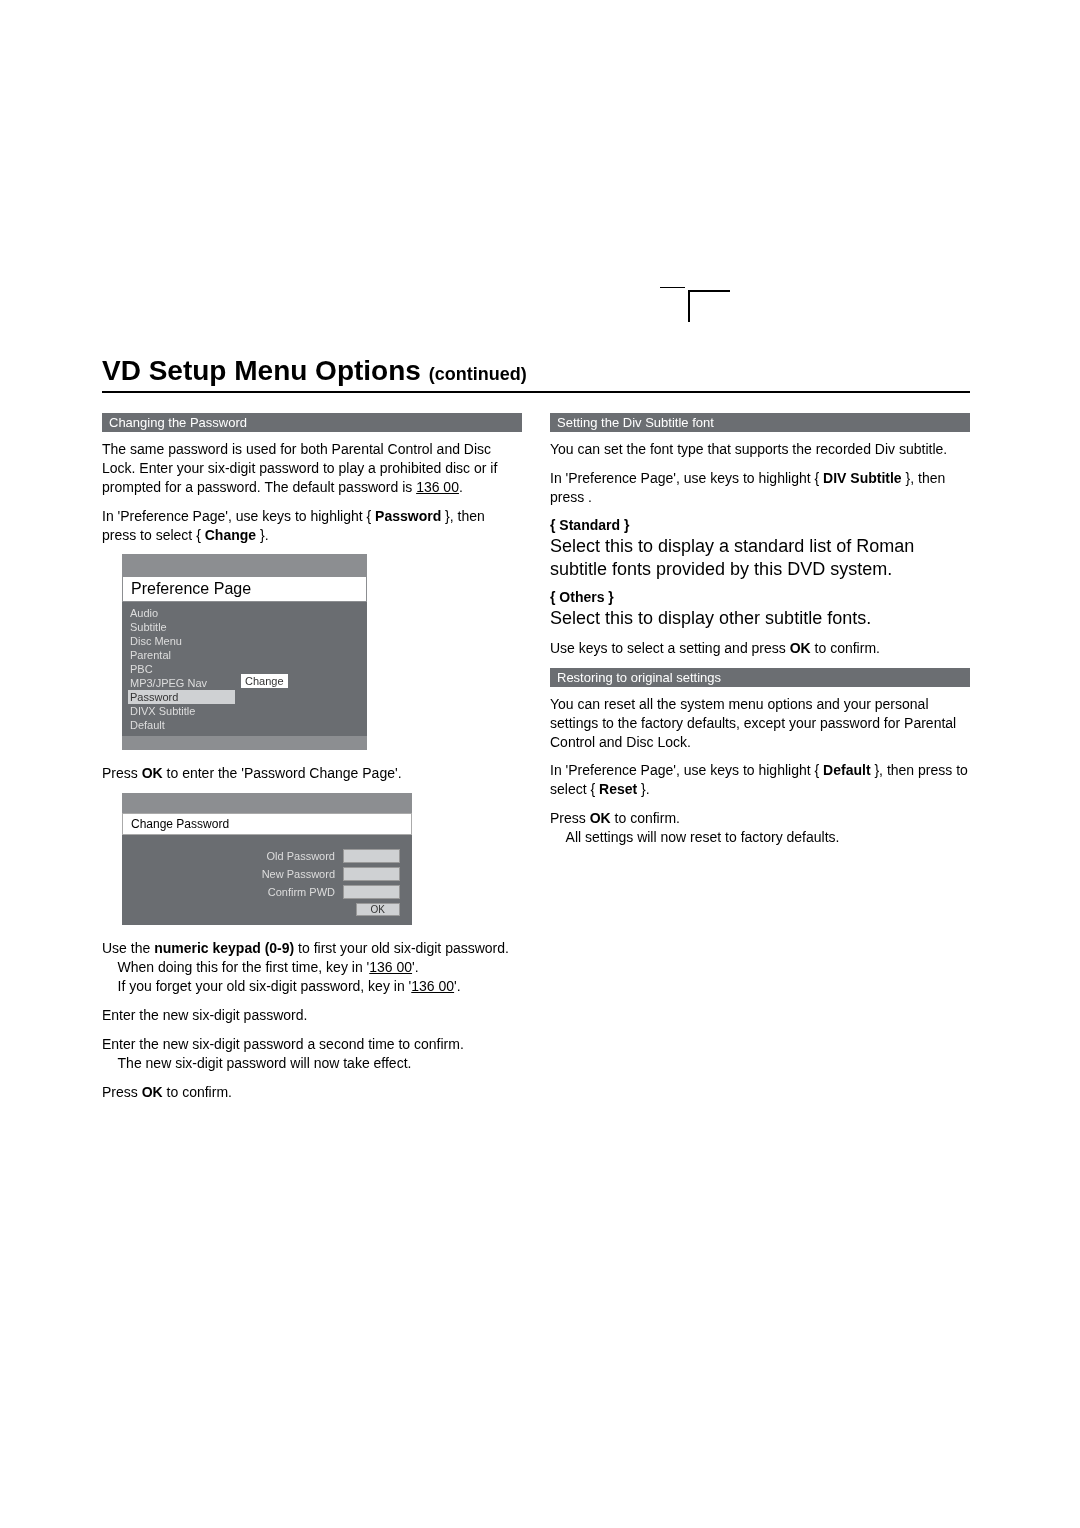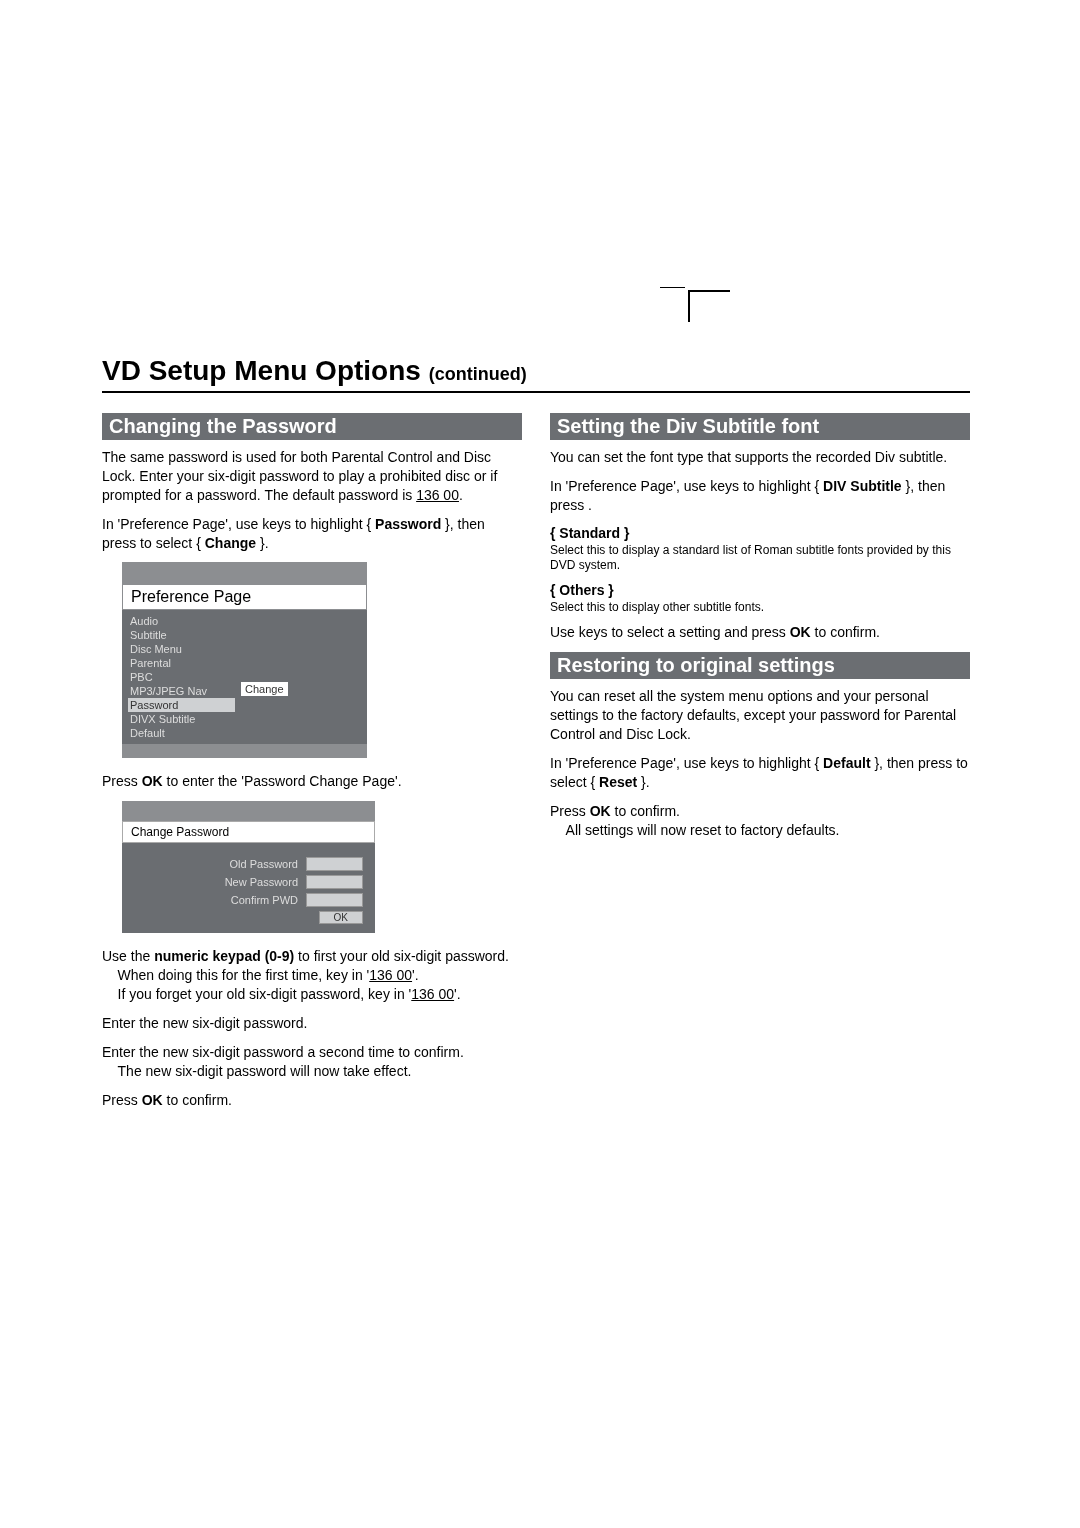--- a/index.html
+++ b/index.html
@@ -42,40 +42,40 @@
     margin: 0 0 14px 0;
   }
   .cols {
     display: flex;
     gap: 28px;
   }
   .col { flex: 1; }
   .section-hdr {
     background: #6b6e72;
     color: #fff;
-    font-weight: bold;
-    font-size: 20px;
+    font-weight: normal;
+    font-size: 13px;
     padding: 2px 7px;
     margin: 6px 0 8px 0;
   }
   p {
     font-size: 14px;
     line-height: 1.35;
     margin: 0 0 10px 0;
   }
   .u { text-decoration: underline; }
   .b { font-weight: bold; }
   .opt {
     font-weight: bold;
     font-size: 14px;
     margin-top: 6px;
   }
   .opt-under { }
   .opt-desc {
-    font-size: 12px;
+    font-size: 18px;
     line-height: 1.3;
     margin: 2px 16px 8px 0;
   }
   
   .ui-box1 {
     width: 245px;
     margin: 8px 0 14px 20px;
   }
   .ui-box1 .top-gray {
     background:#8c8e91;
@@ -111,21 +111,21 @@
     padding:1px 4px;
     display:inline-block;
     margin-top: 68px;
   }
   .ui-box1 .bottom-gray {
     background:#8c8e91;
     height:14px;
   }
   
   .ui-box2 {
-    width: 253px;
+    width: 290px;
     margin: 10px 0 14px 20px;
   }
   .ui-box2 .top {
     background:#8c8e91;
     height:20px;
   }
   .ui-box2 .title-row {
     background:#fff;
     border:1px solid #aaa;
     font-size:12px;

